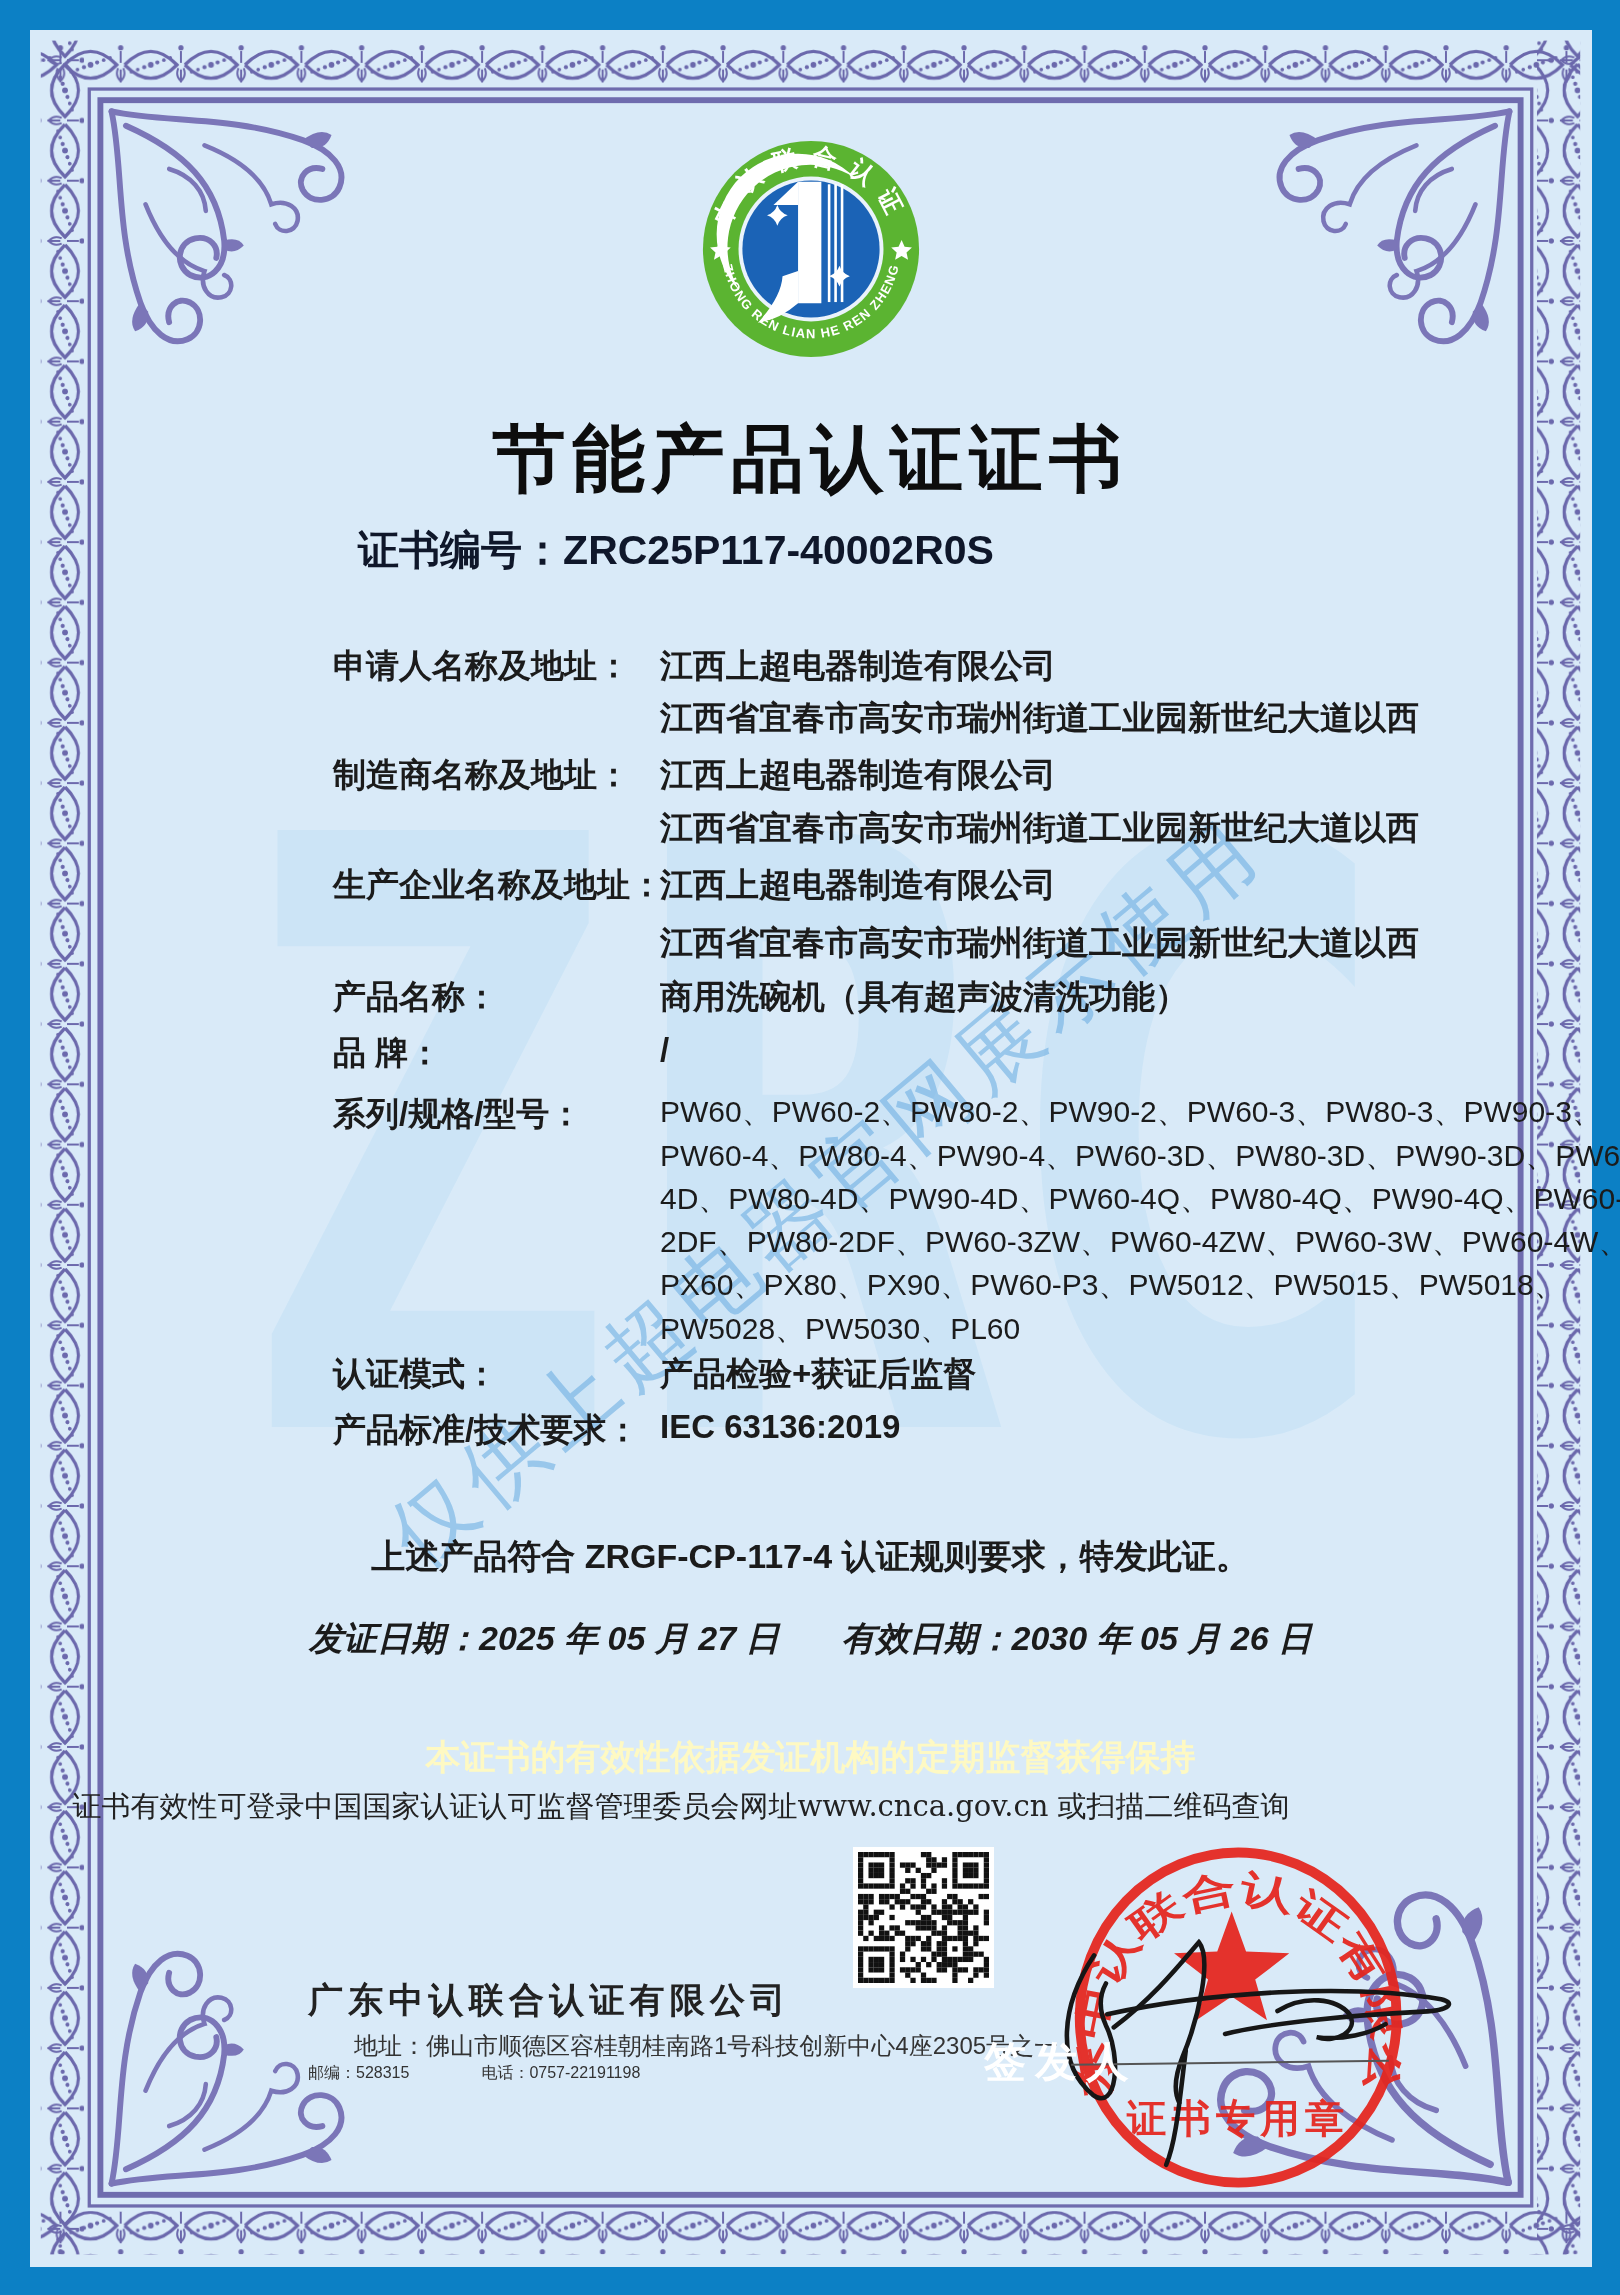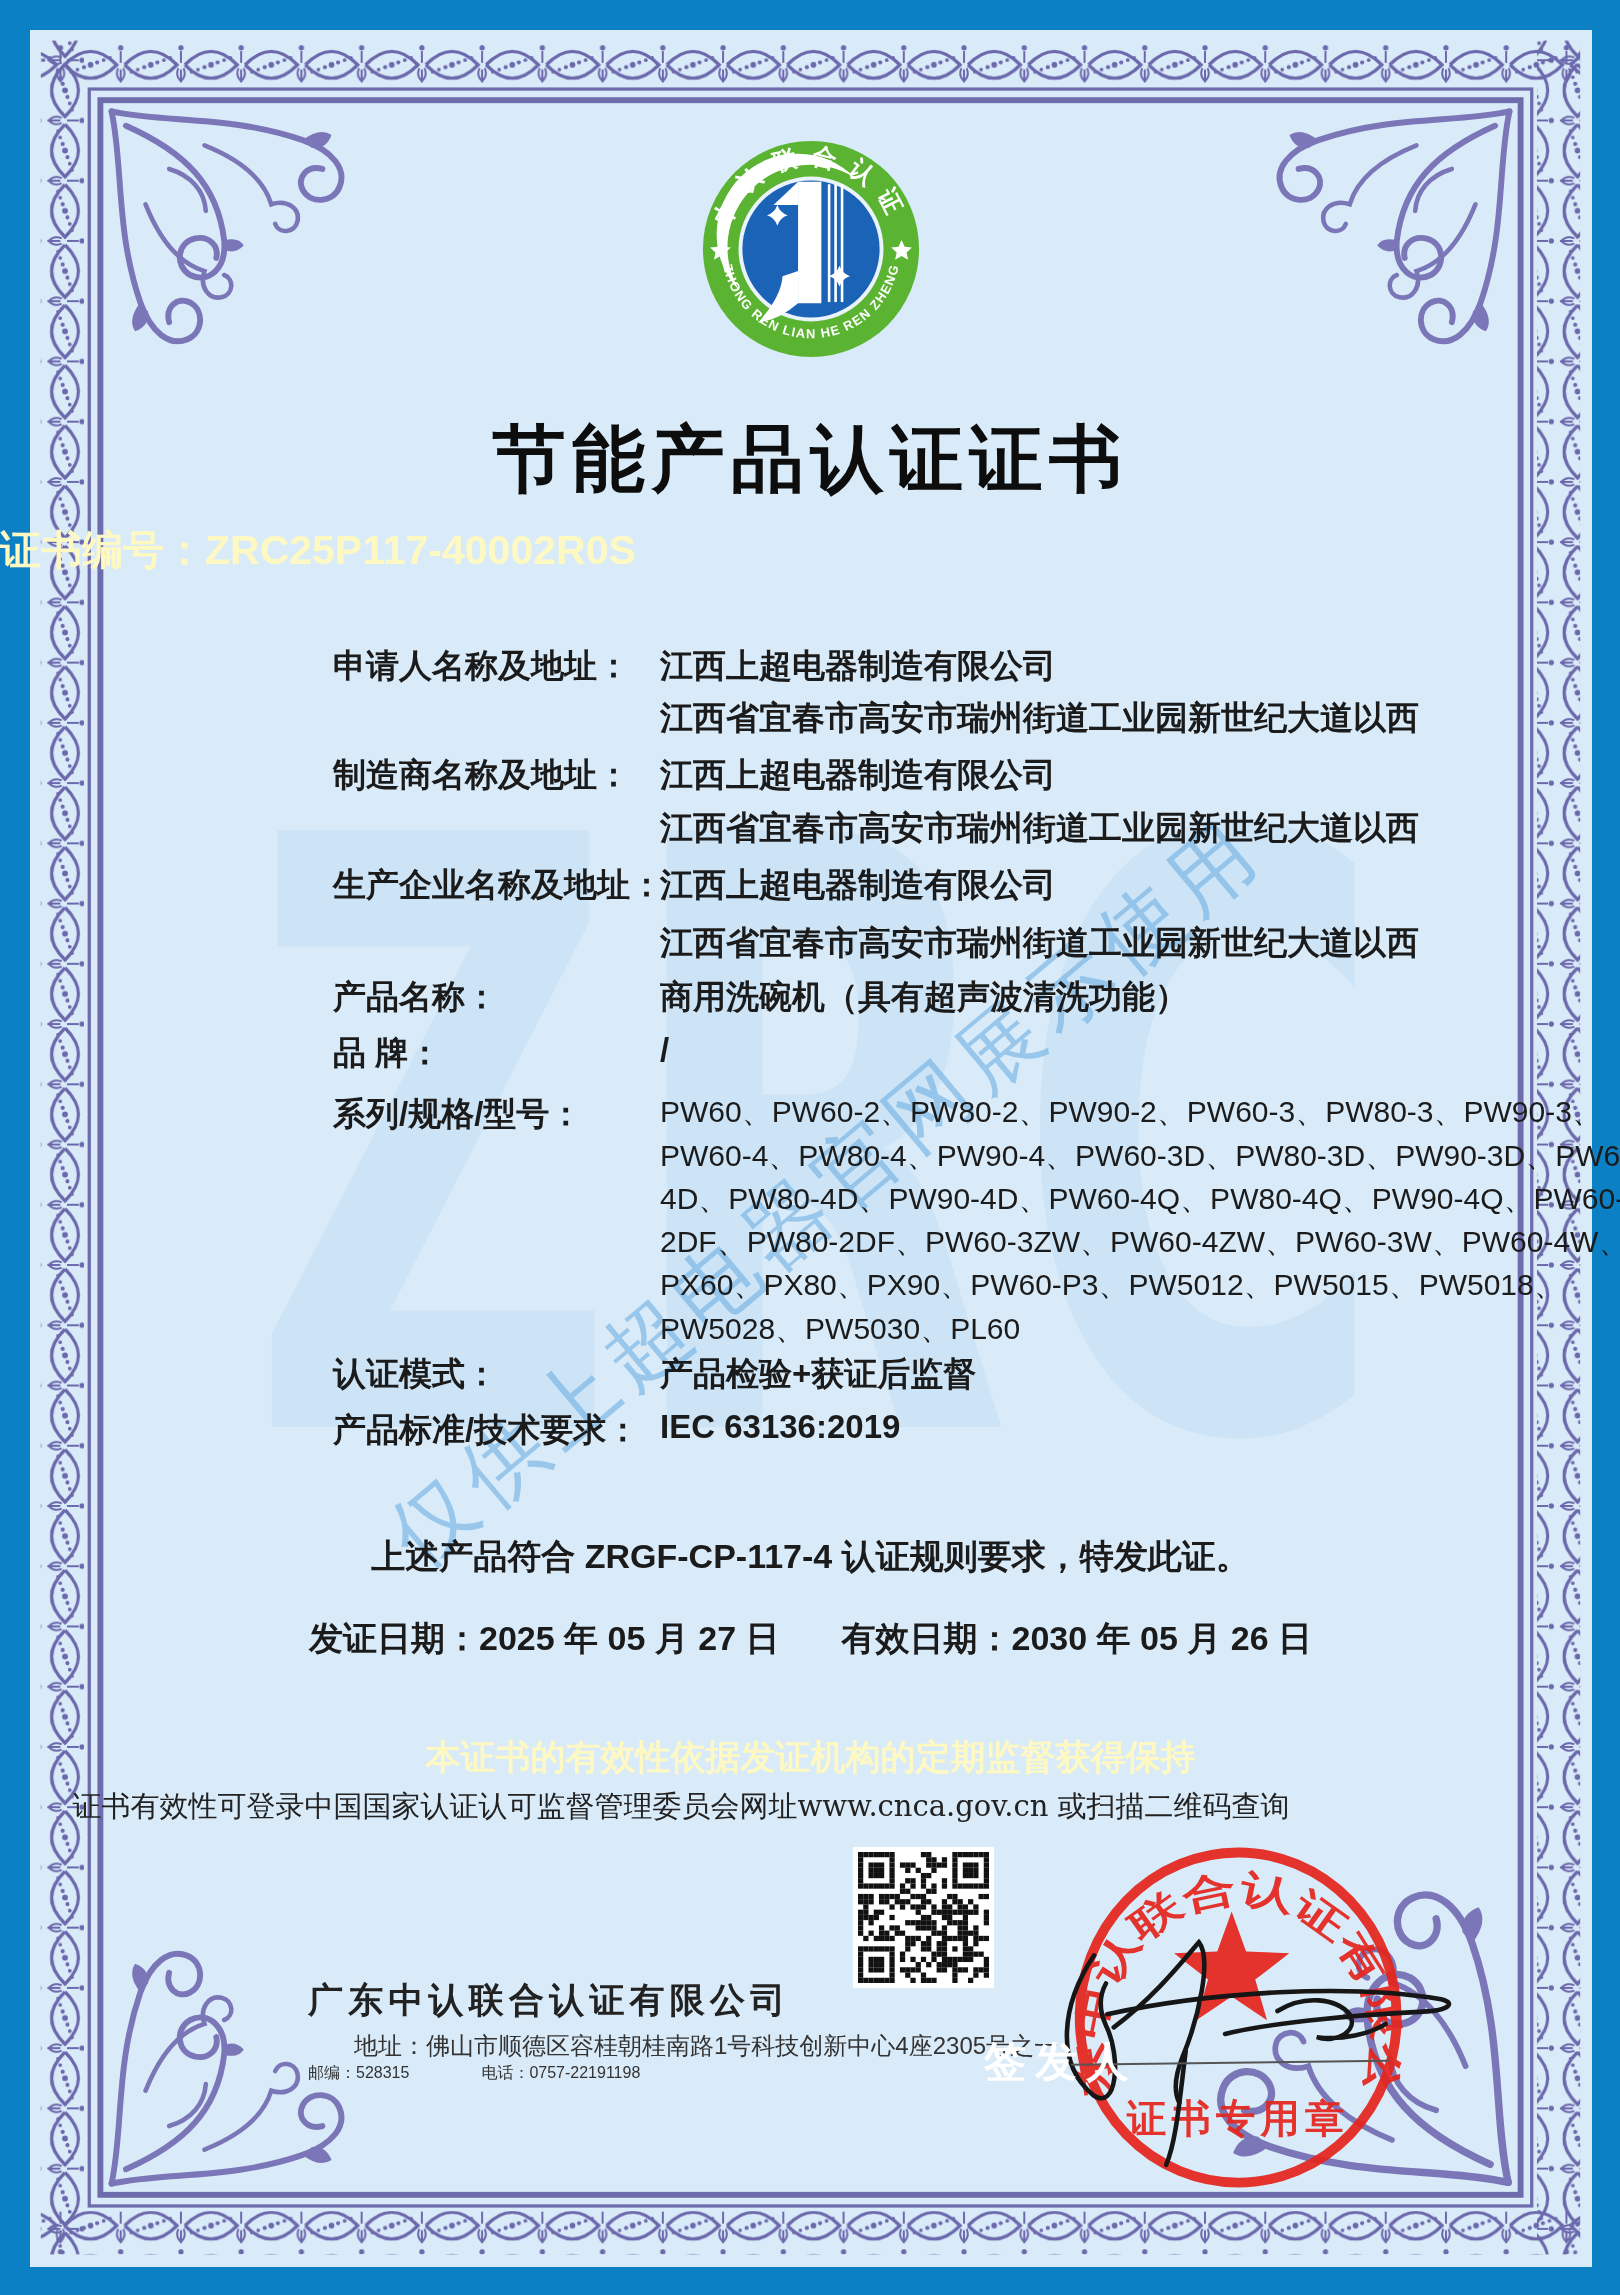--- a/index.html
+++ b/index.html
@@ -30,30 +30,30 @@
     transform:rotate(-40deg);transform-origin:0 0;
   }
 
   .logo{left:701px;top:139px;width:220px;height:220px;}
 
   .title{
     left:0;top:411px;width:1621px;text-align:center;
     font-size:73px;font-weight:900;letter-spacing:6.5px;color:#0d0d0d;
   }
   .certno{
-    left:0;top:523px;width:1352px;text-align:left;
-    font-size:41px;font-weight:700;color:#fef9c3;
+    left:0;top:523px;width:1352px;text-align:center;
+    font-size:41px;font-weight:700;color:#0f172a;
   }
 
   .lbl{left:333px;font-size:33px;font-weight:600;}
   .val{left:660px;font-size:33px;font-weight:700;}
   .model{left:660px;font-size:30px;font-weight:500;}
 
   .statement{left:0;top:1534px;width:1621px;text-align:center;font-size:34px;font-weight:600;}
-  .dates{left:0;top:1616px;width:1621px;display:flex;justify-content:center;gap:62px;font-size:34px;font-weight:600;}
+  .dates{left:0;top:1616px;width:1621px;display:flex;justify-content:center;gap:62px;font-size:34px;font-weight:600;font-style:italic;}
 
   .note1{left:0;top:1734px;width:1621px;text-align:center;font-size:35px;font-weight:600;
          font-family:"DejaVu Serif", serif;color:#fef9c3;}
   .note2{left:0;top:1787px;width:1362px;text-align:center;font-size:29px;font-weight:500;
          font-family:"DejaVu Serif", serif;color:#222;}
 
   .qr{left:853px;top:1847px;width:141px;height:141px;background:#fff;padding:0;}
   .qr svg{position:absolute;left:5.2px;top:5.2px;width:131px;height:131px;}
 
   .sealarea{left:950px;top:1808px;width:524px;height:406px;}

